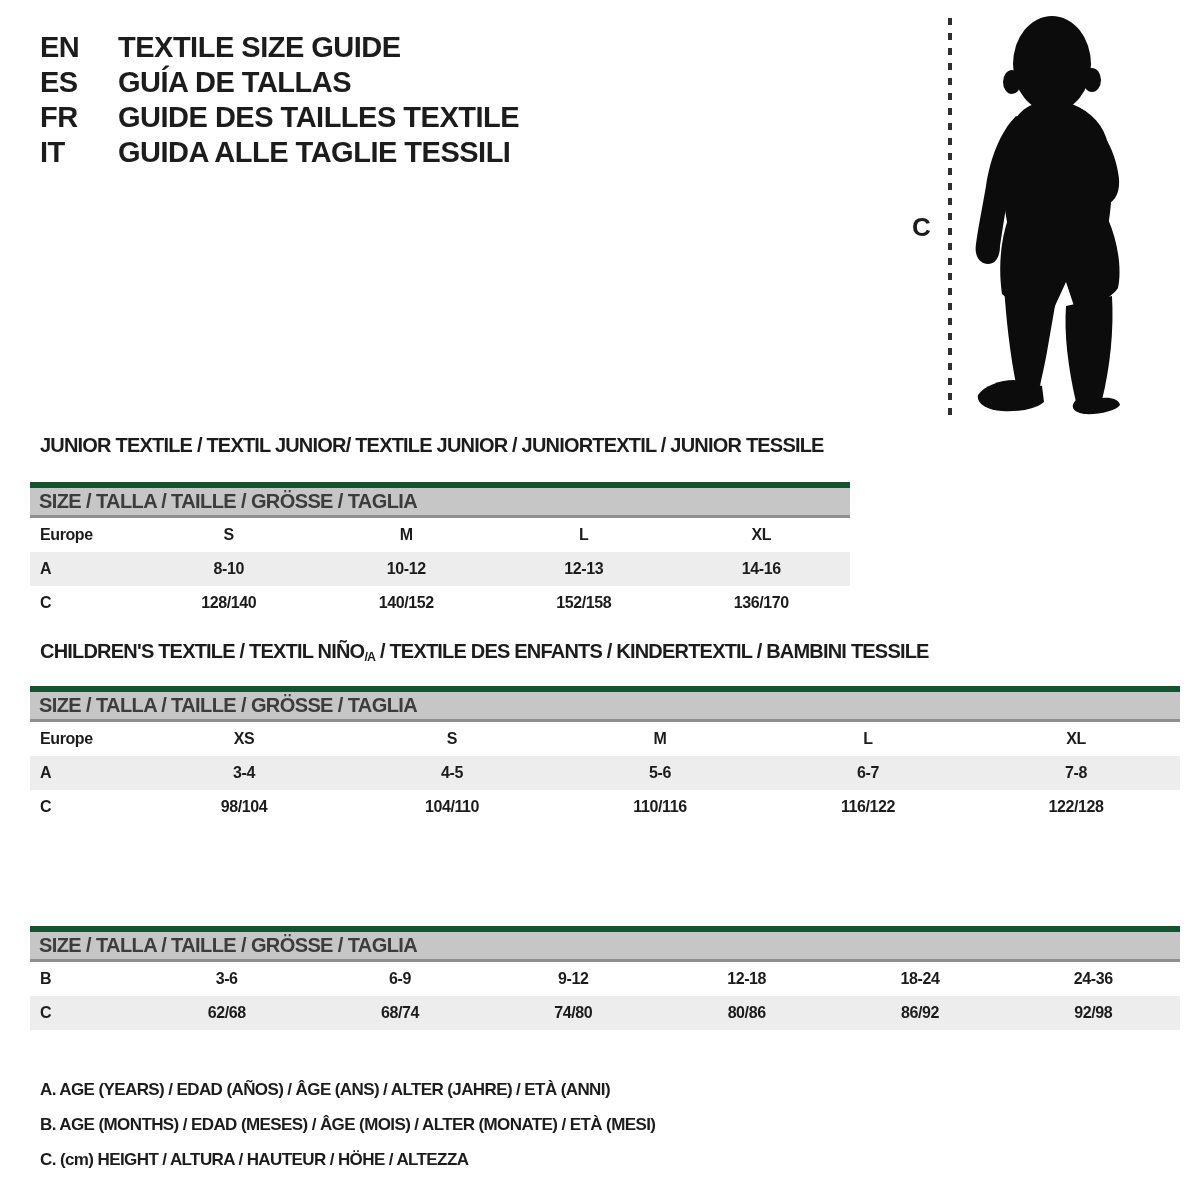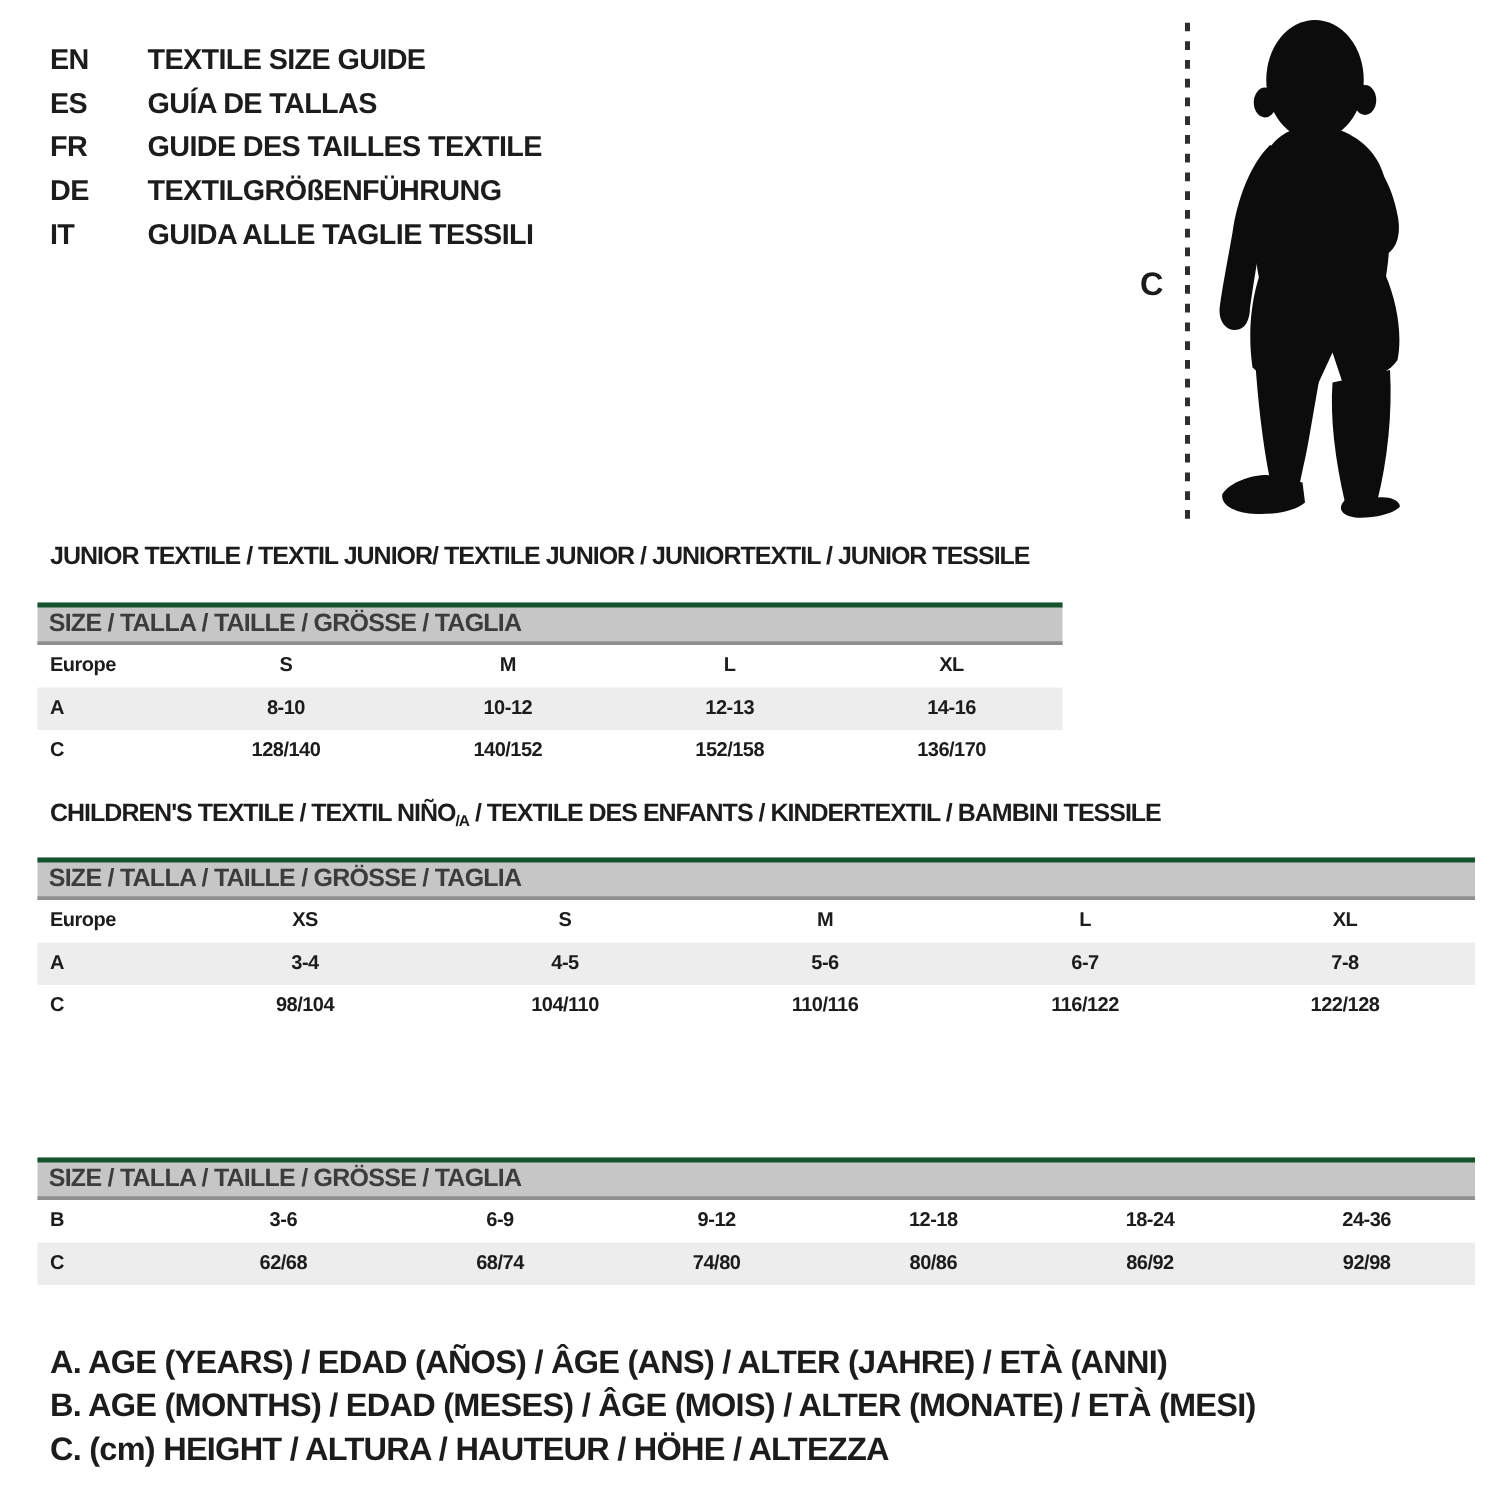--- a/index.html
+++ b/index.html
@@ -4,72 +4,68 @@
 <style>
   html,body { margin:0; padding:0; background:#ffffff; }
   .page {
     position:relative; width:1200px; height:1200px; background:#ffffff;
     font-family:"Liberation Sans", sans-serif; font-weight:bold;
     color:#1c1c1c; overflow:hidden;
   }
 
   
   .lang-block { position:absolute; left:40px; top:30px; }
-  .lang-row { display:flex; height:35px; align-items:center; font-size:23px; letter-spacing:-0.5px; }
+  .lang-row { display:flex; height:35px; align-items:center; font-size:29px; letter-spacing:-0.5px; }
   .lang-code { width:78px; flex:0 0 78px; }
   .lang-title { white-space:nowrap; }
 
   
   .figure-area { position:absolute; left:900px; top:0; width:300px; height:440px; }
   .measure-line { position:absolute; left:46px; top:18px; }
   .height-label { position:absolute; left:12px; top:212px; font-size:26px; }
   .baby-svg { position:absolute; left:64px; top:14px; }
 
   
   .section-heading { position:absolute; left:40px; font-size:20px; letter-spacing:-0.8px; white-space:nowrap; }
   .heading-sub { font-size:0.62em; vertical-align:-0.28em; }
 
   
   .size-table { position:absolute; left:30px; }
   .size-bar {
     height:27px; background:#c6c6c6;
-    border-top:4px solid #14532d; border-bottom:3px solid #8f8f8f;
+    border-top:6px solid #14532d; border-bottom:3px solid #8f8f8f;
     display:flex; align-items:center; padding-left:9px;
     font-size:20px; letter-spacing:-0.6px; color:#3c3c3c;
   }
   .trow { display:flex; height:34px; align-items:center; font-size:16px; letter-spacing:-0.4px; }
   .trow.shade { background:#ededed; }
   .tlabel { flex:0 0 110px; width:110px; padding-left:10px; box-sizing:border-box; }
   .tcell { flex:1 1 0; text-align:center; }
 
   
   .legend-block { position:absolute; left:40px; top:1072px; }
-  .legend-line { height:35px; display:flex; align-items:center; font-size:26px; letter-spacing:-0.6px; white-space:nowrap; }
+  .legend-line { height:35px; display:flex; align-items:center; font-size:17px; letter-spacing:-0.6px; white-space:nowrap; }
 </style>
 </head>
 <body>
 
 <div class="page">
 
   <div class="lang-block">
     <div class="lang-row">
       <span class="lang-code">EN</span>
       <span class="lang-title">TEXTILE SIZE GUIDE</span>
     </div>
     <div class="lang-row">
       <span class="lang-code">ES</span>
       <span class="lang-title">GUÍA DE TALLAS</span>
     </div>
     <div class="lang-row">
       <span class="lang-code">FR</span>
       <span class="lang-title">GUIDE DES TAILLES TEXTILE</span>
-    </div>
-    <div class="lang-row">
-      <span class="lang-code">DE</span>
-      <span class="lang-title">TEXTILGRÖßENFÜHRUNG</span>
     </div>
     <div class="lang-row">
       <span class="lang-code">IT</span>
       <span class="lang-title">GUIDA ALLE TAGLIE TESSILI</span>
     </div>
   </div>
 
   <div class="figure-area">
     <svg class="measure-line" width="8" height="400" viewBox="0 0 8 400">
       <line x1="4" y1="0" x2="4" y2="400" stroke="#2e2e2e" stroke-width="4" stroke-dasharray="7 8"></line>

